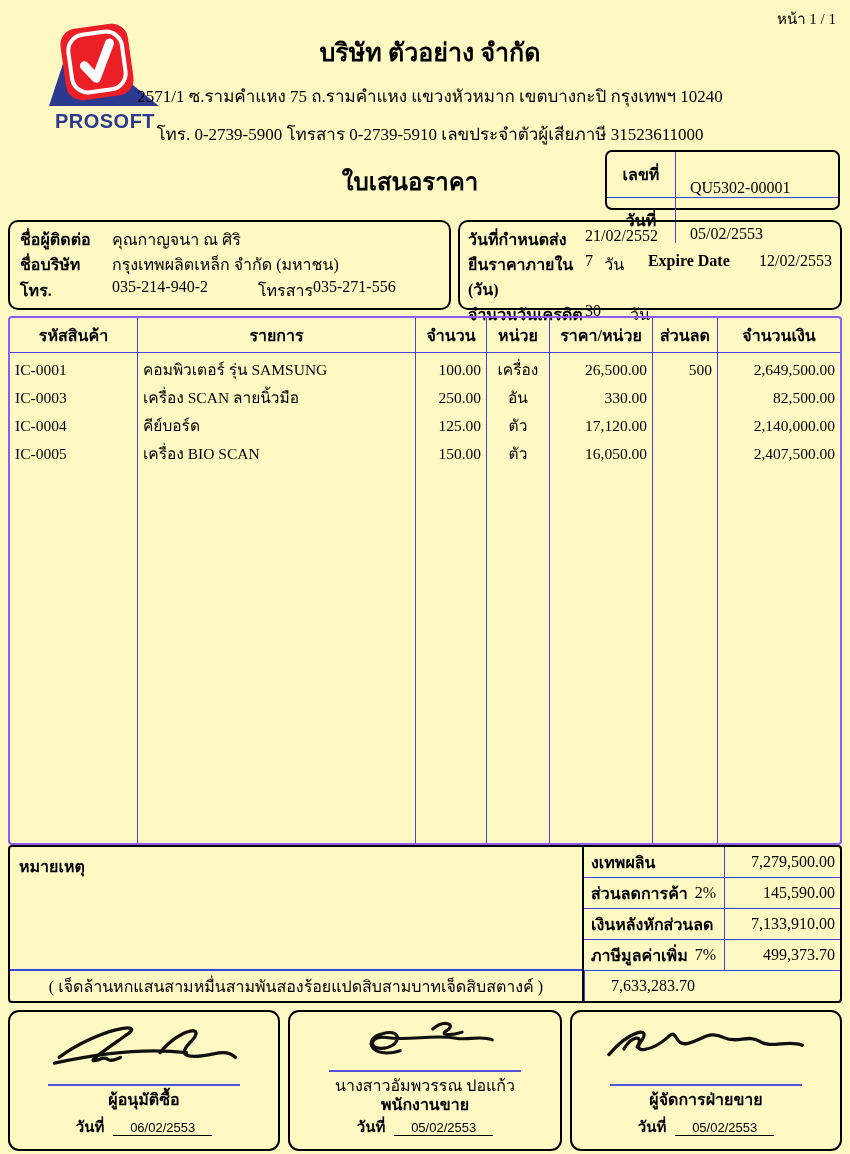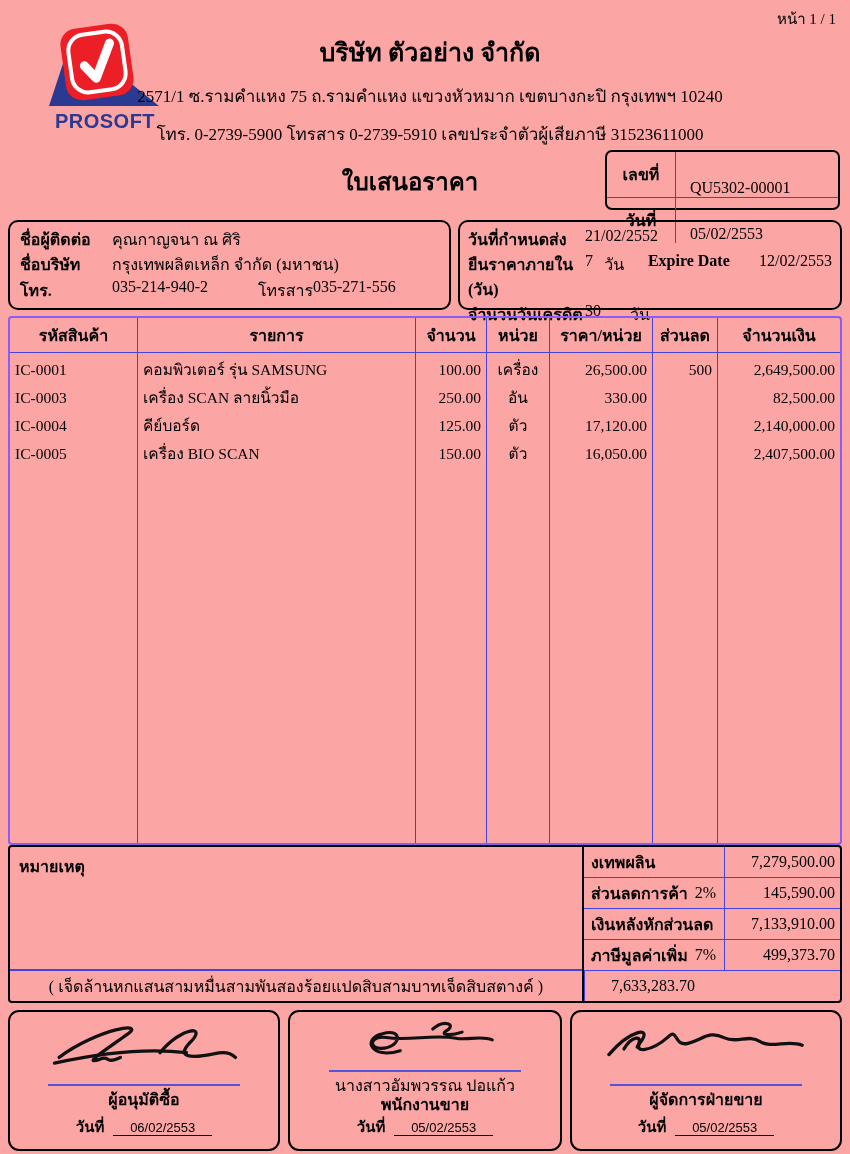--- a/index.html
+++ b/index.html
@@ -1,16 +1,16 @@
 <!DOCTYPE html>
 <html><head>
 <meta charset="utf-8">
 <style>
   html,body{margin:0;padding:0;background:#fff;}
-  .page{position:relative;width:850px;height:1154px;background:#fca5a5;overflow:hidden;
+  .page{position:relative;width:850px;height:1154px;background:#fef9c3;overflow:hidden;
         font-family:"Liberation Serif","DejaVu Serif",serif;color:#000;}
 
   
   .page-num{position:absolute;top:7px;right:14px;font-size:15px;}
 
   
   .logo{position:absolute;left:45px;top:26px;width:120px;height:112px;}
   .logo-tri{position:absolute;left:4px;top:10px;width:110px;height:70px;background:#2b3990;
             clip-path:polygon(21% 0,0 100%,100% 100%);}
   .logo-red{position:absolute;left:18px;top:0;width:68px;height:72px;background:#ec1f27;

